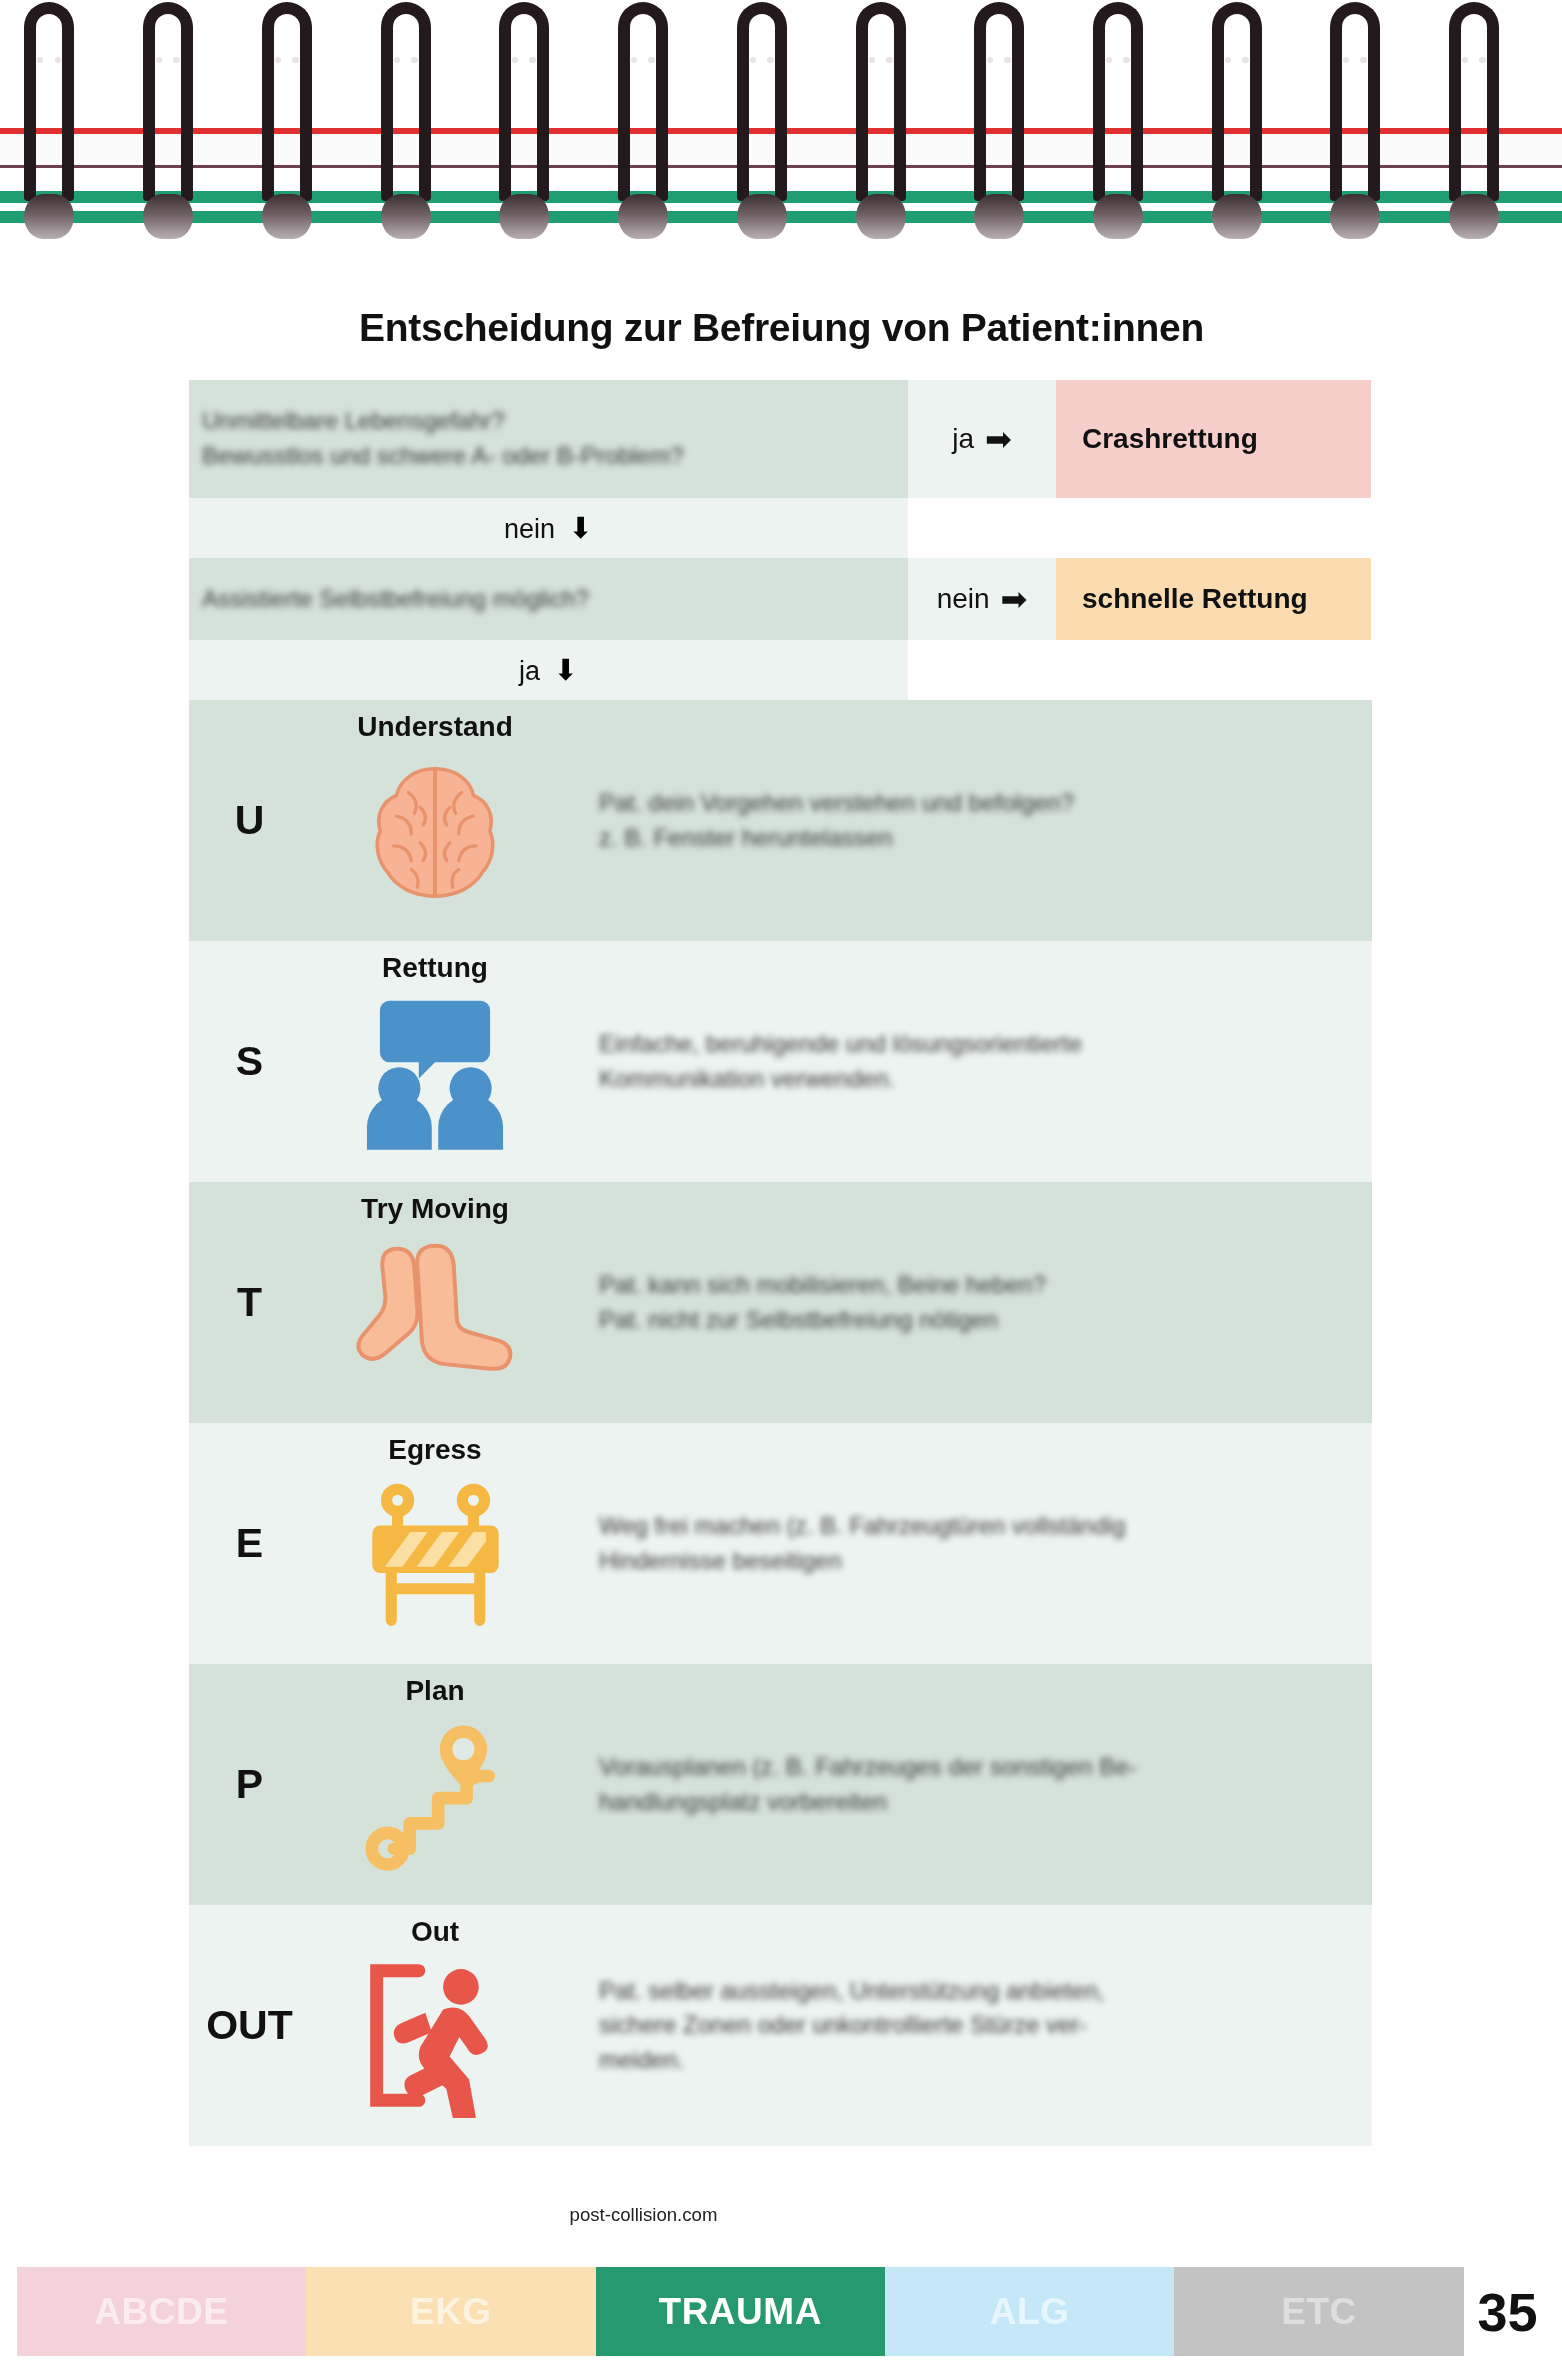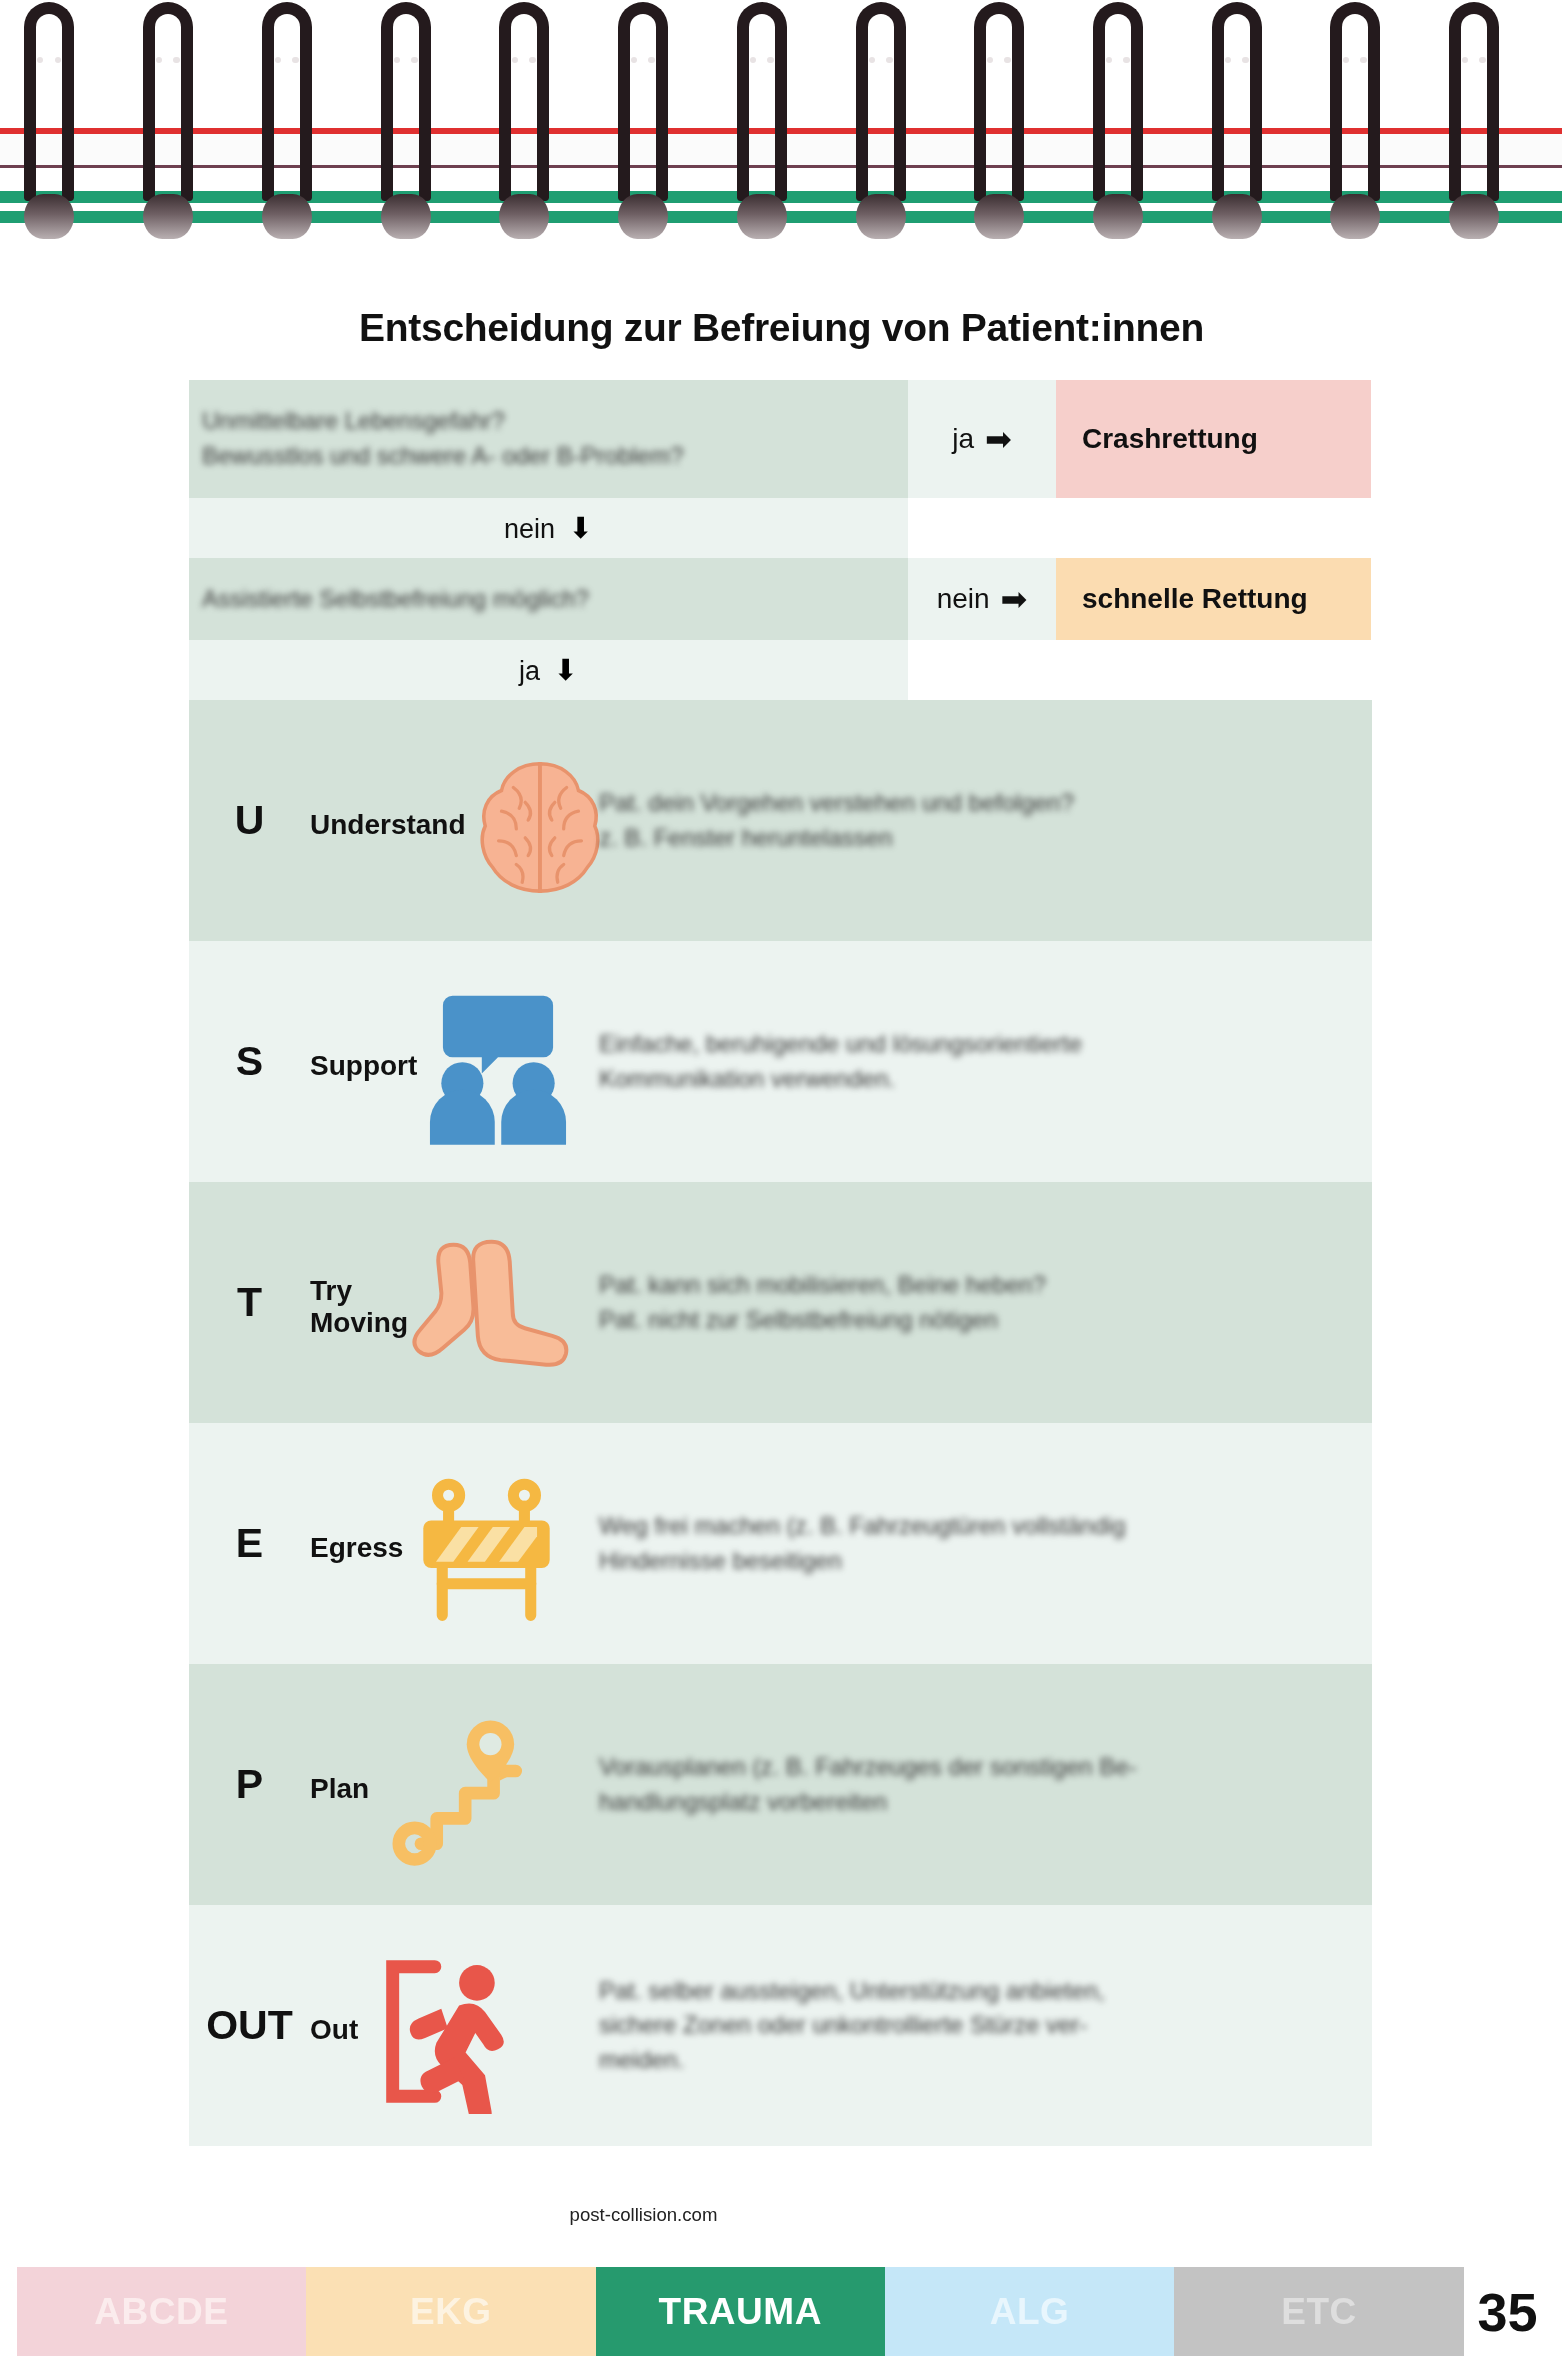--- a/index.html
+++ b/index.html
@@ -80,21 +80,21 @@
 
   
   .srow { display: flex; width: 1183px; align-items: stretch; min-height: 241px; }
   .srow.dark { background: #d4e2d9; }
   .srow.light { background: #ecf3f0; }
   .s-letter {
     width: 121px; display: flex; align-items: center; justify-content: center;
     font-size: 41px; font-weight: bold; color: #111;
   }
   .s-icon {
-    width: 250px; display: flex; flex-direction: row; align-items: center;
+    width: 250px; display: flex; flex-direction: column; align-items: center;
     justify-content: flex-start; padding-top: 11px;
   }
   .s-icon .cap { font-size: 28px; font-weight: bold; color: #111; margin-bottom: 3.7px; }
   .s-icon .art { width: 186px; height: 167px; display:flex; align-items:center; justify-content:center; }
   .s-desc { flex: 1; display: flex; flex-direction: column; justify-content: center; padding: 0 32px 0 39px; }
 
   
   .site {
     position: absolute; top: 2204px; left: 0; width: 1287px; text-align: center;
     font-size: 18.6px; color: #222;
@@ -241,21 +241,21 @@
             </div>
        </div>
        <div class="s-desc">
             <div class="blurline">Pat. dein Vorgehen verstehen und befolgen?</div>
             <div class="blurline">z. B. Fenster heruntelassen</div>
           </div>
         </div>
         <div class="srow light">
           <div class="s-letter">S</div>
        <div class="s-icon">
-         <div class="cap">Support</div>
+         <div class="cap">Rettung</div>
          <div class="art">
               <svg viewBox="0 0 100 100" width="162" height="162">
       <g fill="#4a92c9">
         <path d="M22 6 h56 a6 6 0 0 1 6 6 v26 a6 6 0 0 1 -6 6 h-28 l-10 10 v-10 h-18 a6 6 0 0 1 -6 -6 v-26 a6 6 0 0 1 6 -6 z"></path>
         <circle cx="28" cy="60" r="13"></circle>
         <path d="M8 98 v-14 a20 20 0 0 1 40 0 v14 z"></path>
         <circle cx="72" cy="60" r="13"></circle>
         <path d="M52 98 v-14 a20 20 0 0 1 40 0 v14 z"></path>
       </g>
               </svg>

